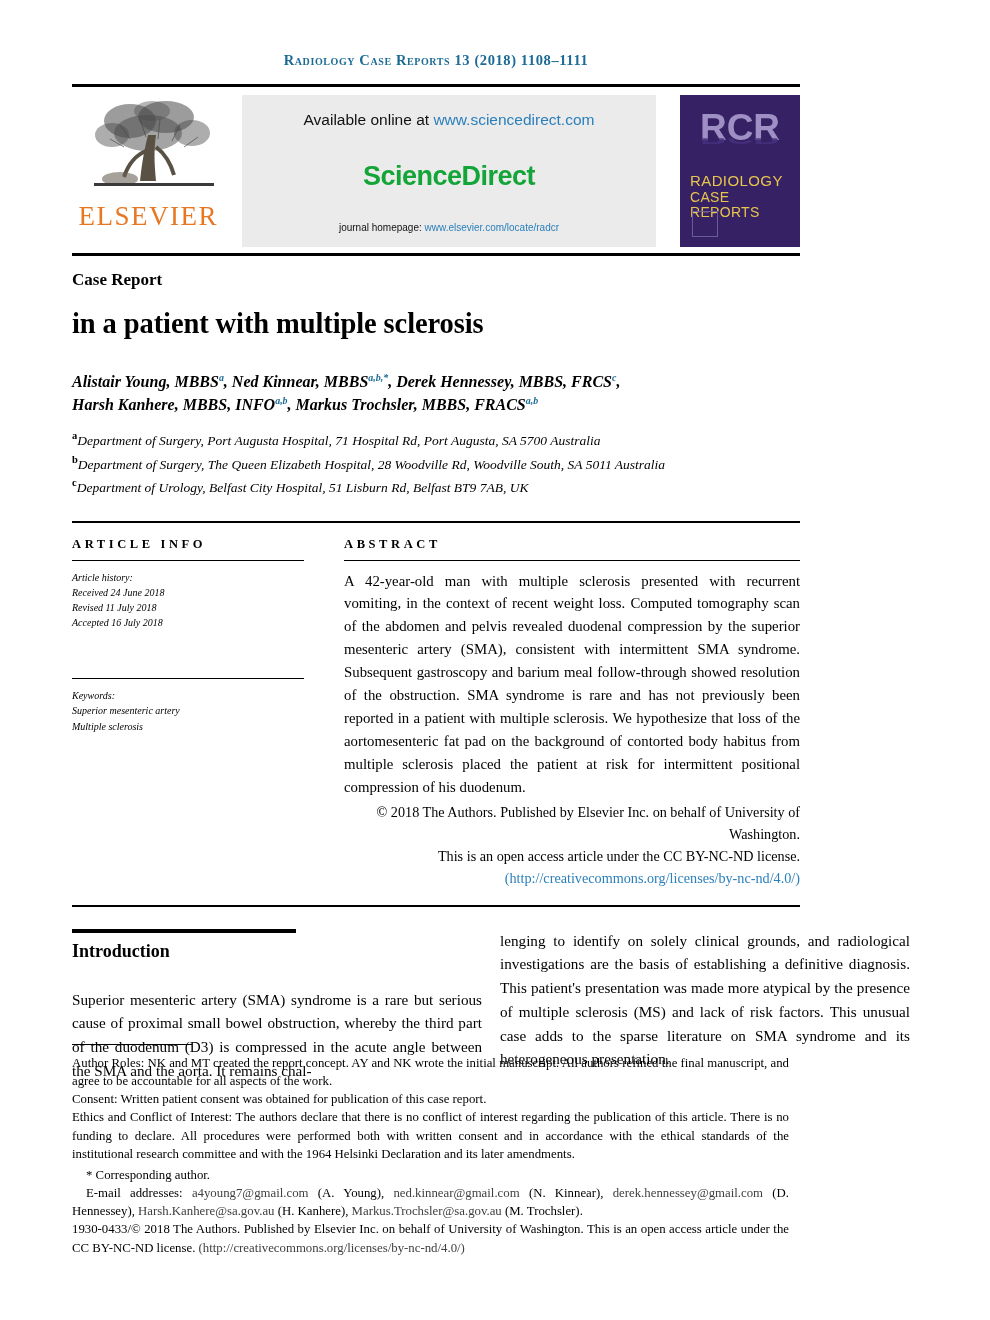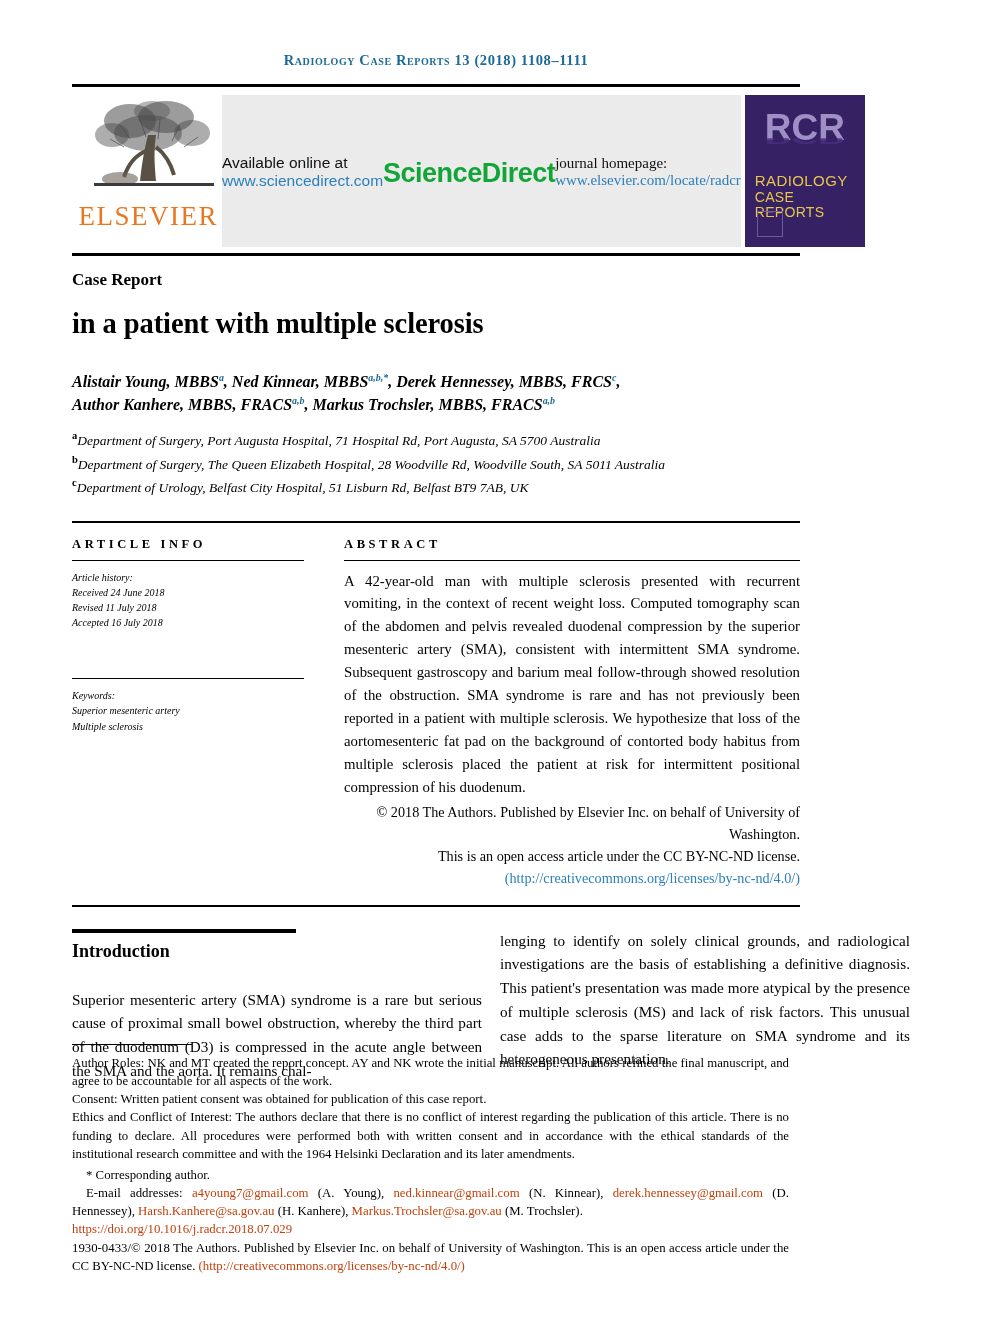--- a/index.html
+++ b/index.html
@@ -62,23 +62,23 @@
     font-family: "Liberation Serif", "DejaVu Serif", serif;
     color: #e87722;
     font-size: 27px;
     letter-spacing: 1.5px;
     line-height: 1;
     margin-top: -2px;
   }
   .sd-block {
     flex: 1 1 auto;
     background: #ebebeb;
-    margin: 0 4px;
+    margin: 0 24px;
     display: flex;
-    flex-direction: row;
+    flex-direction: column;
     align-items: center;
     justify-content: space-between;
     padding: 16px 0 14px 0;
     box-sizing: border-box;
   }
   .sd-avail {
     font-family: "Liberation Sans", "DejaVu Sans", sans-serif;
     font-size: 15.5px;
     color: #111;
   }
@@ -88,22 +88,22 @@
   }
   .sd-logo {
     font-family: "Liberation Sans", "DejaVu Sans", sans-serif;
     font-weight: bold;
     font-size: 27px;
     color: #13a538;
     letter-spacing: -0.5px;
     margin-top: 2px;
   }
   .sd-home {
-    font-family: Liberation Serif, serif;
-    font-size: 15px;
+    font-family: Liberation Sans, sans-serif;
+    font-size: 10px;
     color: #111;
   }
   .rcr-cover {
     width: 120px;
     flex: 0 0 120px;
     background: #352163;
     position: relative;
     color: #fff;
     padding: 10px 0 0 0;
     box-sizing: border-box;
@@ -300,21 +300,21 @@
     width: 120px;
     margin-bottom: 9px;
   }
   .fn {
     font-family: "Liberation Serif", "DejaVu Serif", serif;
     font-size: 12.8px;
     line-height: 1.42;
     text-align: justify;
   }
   .fn-indent { text-indent: 14px; }
-  .fn a, .fn .link { color: #c2410c; text-decoration: none; }
+  .fn a, .fn .link { color: #404040; text-decoration: none; }
   .fn-corr { margin-top: 3px; }
 </style>
 </head>
 <body>
 
 <div class="page">
 
   <div class="running-head">
     <span>Radiology Case Reports</span>
     <span class="rh-nosc">13 (2018) 1108–1111</span>
@@ -367,21 +367,21 @@
   <div class="rule-thick"></div>
 
   <div class="case-report-label">Case Report</div>
 
   <div class="article-title">
     <div>in a patient with multiple sclerosis</div>
   </div>
 
   <div class="authors">
     <div><span>Alistair Young, MBBS</span><sup>a</sup><span>, Ned Kinnear, MBBS</span><sup>a,b,*</sup><span>, Derek Hennessey, MBBS, FRCS</span><sup>c</sup><span>,</span></div>
-    <div><span>Author Kanhere, MBBS, FRACS</span><sup>a,b</sup><span>, Markus Trochsler, MBBS, FRACS</span><sup>a,b</sup></div>
+    <div><span>Harsh Kanhere, MBBS, INFO</span><sup>a,b</sup><span>, Markus Trochsler, MBBS, FRACS</span><sup>a,b</sup></div>
   </div>
 
   <div class="affils">
     <div class="affil"><sup>a</sup><span>Department of Surgery, Port Augusta Hospital, 71 Hospital Rd, Port Augusta, SA 5700 Australia</span></div>
     <div class="affil"><sup>b</sup><span>Department of Surgery, The Queen Elizabeth Hospital, 28 Woodville Rd, Woodville South, SA 5011 Australia</span></div>
     <div class="affil"><sup>c</sup><span>Department of Urology, Belfast City Hospital, 51 Lisburn Rd, Belfast BT9 7AB, UK</span></div>
   </div>
 
   <div class="rule-med"></div>
 
@@ -428,17 +428,16 @@
 
   <div class="footnotes">
     <div class="fn-rule"></div>
     <div class="fn">Author Roles: NK and MT created the report concept. AY and NK wrote the initial manuscript. All authors refined the final manuscript, and agree to be accountable for all aspects of the work.</div>
     <div class="fn">Consent: Written patient consent was obtained for publication of this case report.</div>
     <div class="fn">Ethics and Conflict of Interest: The authors declare that there is no conflict of interest regarding the publication of this article. There is no funding to declare. All procedures were performed both with written consent and in accordance with the ethical standards of the institutional research committee and with the 1964 Helsinki Declaration and its later amendments.</div>
     <div class="fn fn-indent fn-corr">* Corresponding author.</div>
     <div class="fn fn-indent">
       <span>E-mail addresses: </span><span class="link">a4young7@gmail.com</span><span> (A. Young), </span><span class="link">ned.kinnear@gmail.com</span><span> (N. Kinnear), </span><span class="link">derek.hennessey@gmail.com</span><span> (D. Hennessey), </span><span class="link">Harsh.Kanhere@sa.gov.au</span><span> (H. Kanhere), </span><span class="link">Markus.Trochsler@sa.gov.au</span><span> (M. Trochsler).</span>
     </div>
-    <div class="fn"><span class="link">https://doi.org/10.1016/j.radcr.2018.07.029</span></div>
     <div class="fn"><span>1930-0433/© 2018 The Authors. Published by Elsevier Inc. on behalf of University of Washington. This is an open access article under the CC BY-NC-ND license. </span><span class="link">(http://creativecommons.org/licenses/by-nc-nd/4.0/)</span></div>
   </div>
 
 </div>
 
 </body></html>

